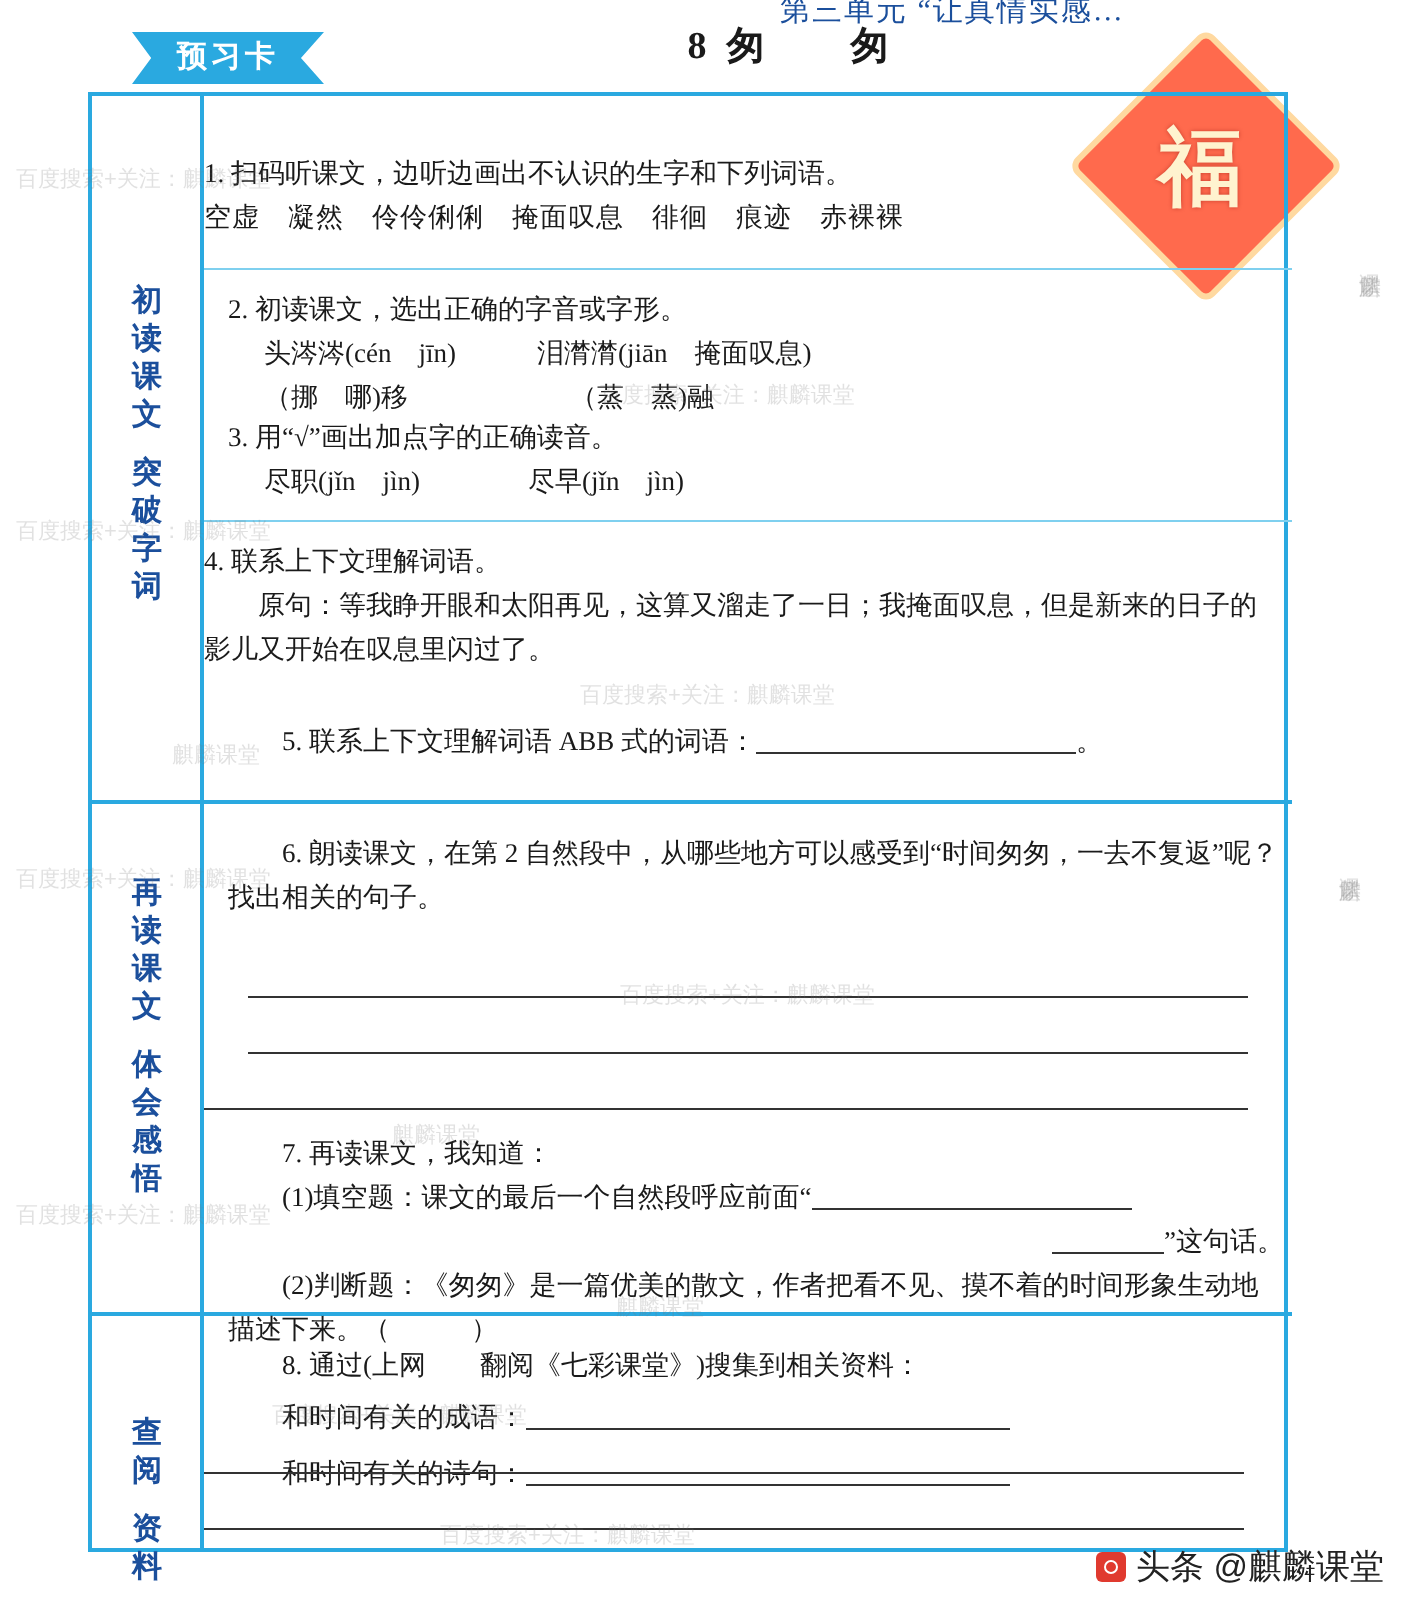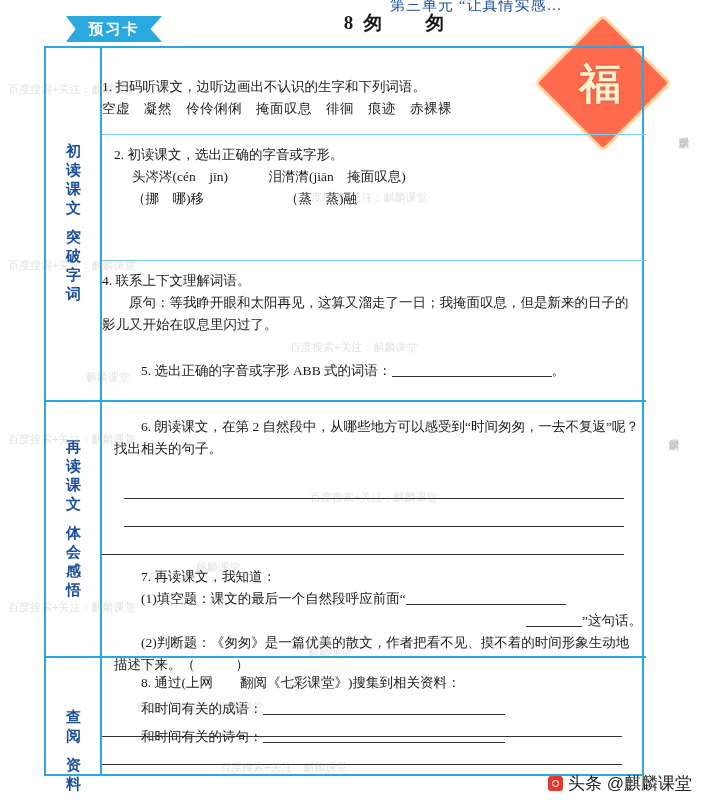--- a/index.html
+++ b/index.html
@@ -328,33 +328,40 @@
 
     <div class="item" style="top:96px; left:12px;">
       <div>
         <span>2.</span>
         <span>初读课文，选出正确的字音或字形。</span>
       </div>
       <div style="padding-left:18px;">头涔涔(cén　jīn)　　　泪潸潸(jiān　掩面叹息)</div>
       <div style="padding-left:18px;">（挪　哪)移　　　　　　（蒸　蒸)融</div>
     </div>
 
+    <div class="item" style="top:160px; left:12px;">
+      <div>
+        <span>3.</span>
+        <span>用“√”画出加点字的正确读音。</span>
+      </div>
+      <div style="padding-left:18px;">尽职(jǐn　jìn)　　　　尽早(jǐn　jìn)</div>
+    </div>
 
     <div class="item" style="top:222px; left:0;">
       <div>
         <span>4.</span>
         <span>联系上下文理解词语。</span>
       </div>
       <div class="indent">原句：等我睁开眼和太阳再见，这算又溜走了一日；我掩面叹息，但是新来的日子的影儿又开始在叹息里闪过了。</div>
     </div>
 
     <div class="item" style="top:312px; left:12px;">
       <div class="indent">
         <span>5.</span>
-        <span>选出正确的字音或字形 ABB 式的词语：</span><span class="blank-line" style="width:160px;"></span>。
+        <span>联系上下文理解词语 ABB 式的词语：</span><span class="blank-line" style="width:160px;"></span>。
       </div>
     </div>
 
     <div class="item" style="top:368px; left:12px;">
       <div class="indent">
         <span>6.</span>
         <span>朗读课文，在第 2 自然段中，从哪些地方可以感受到“时间匆匆，一去不复返”呢？找出相关的句子。</span>
       </div>
     </div>
     <div class="ul-line" style="top:450px; left:22px; width:500px;"></div>

